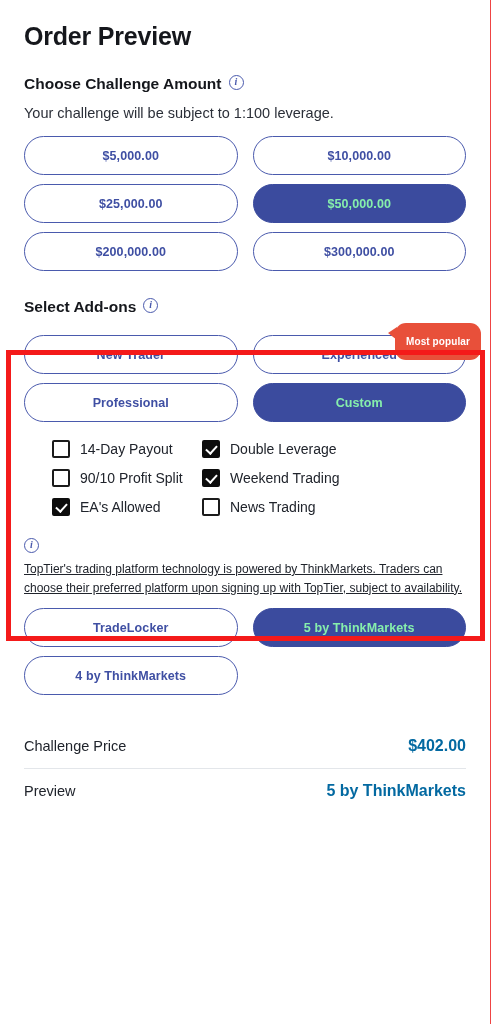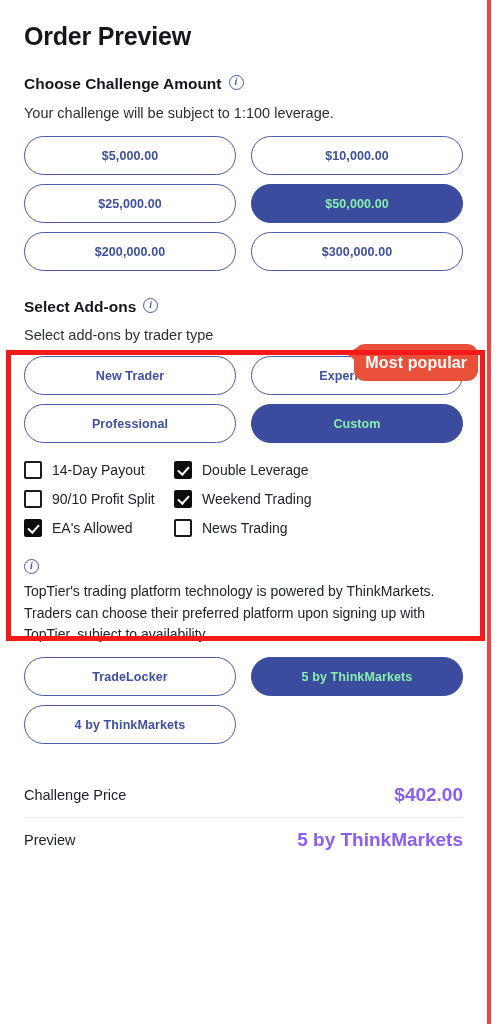--- a/index.html
+++ b/index.html
@@ -19,21 +19,21 @@
     background: #ffffff;
     overflow: hidden;
   }
 
   .page-inner {
     position: absolute;
     left: 0; top: 0;
     width: 491px;
     height: 1024px;
     background: #ffffff;
-    border-right: 4px solid #ef4444;
+    border-right: 1px solid #ef4444;
     padding: 0 24px;
   }
 
   
   .page-title {
     font-size: 25px;
     font-weight: bold;
     color: #15171c;
     letter-spacing: -0.2px;
     padding-top: 22px;
@@ -107,21 +107,21 @@
     top: -13px;
     right: -16px;
     height: 21px;
     pointer-events: none;
   }
   .badge {
     position: relative;
     height: 37px;
     background: #e8503a;
     color: #ffffff;
-    font-size: 16px;
+    font-size: 10px;
     font-weight: bold;
     border-radius: 11px;
     padding: 0 11px;
     display: flex;
     align-items: center;
     white-space: nowrap;
   }
   .badge::before {
     content: "";
     position: absolute;
@@ -150,20 +150,21 @@
   .cb-grid {
     display: grid;
     grid-template-columns: 150px 1fr;
     row-gap: 11px;
   }
   .cb-row {
     display: flex;
     align-items: center;
     gap: 10px;
     cursor: pointer;
+    margin-left: 28px;
   }
   .cb-box {
     width: 18px; height: 18px;
     flex: 0 0 18px;
     border: 2px solid #1b1b1b;
     border-radius: 2px;
     background: #ffffff;
     position: relative;
   }
   .cb-box.checked {
@@ -192,29 +193,30 @@
     justify-content: space-between;
     height: 45px;
     border-top: 1px solid #e3e6ea;
   }
   .sum-row.first { border-top: none; }
   .sum-label {
     font-size: 14.5px;
     color: #20242c;
   }
   .sum-value {
-    font-size: 19px;
-    font-weight: bold;
-    color: #8b5cf6;
+    font-size: 16px;
+    font-weight: bold;
+    color: #0369a1;
   }
 
   .platform-desc {
-    font-size: 14px;
+    font-size: 12px;
     color: #20242c;
     line-height: 1.55;
+    text-decoration: underline;
   }
 </style>
 </head>
 <body>
 
 <div id="page">
   <div class="page-inner">
 
     <div class="page-title">Order Preview</div>
 
@@ -246,21 +248,20 @@
           <span>$300,000.00</span>
         </div>
       </div>
 
     <div style="height:27px"></div>
     <div class="section-head">
       <span>Select Add-ons</span>
       <span class="info-icon">i</span>
     </div>
     <div style="height:9px"></div>
-    <div class="section-sub">Select add-ons by trader type</div>
     <div style="height:10px"></div>
     <div class="opt-grid" id="trader-grid">
         <div class="opt-btn">
           <span>New Trader</span>
         </div>
         <div class="opt-btn">
           <span>Experienced</span>
           <div class="badge-wrap">
             <div class="badge">Most popular</div>
           </div>

